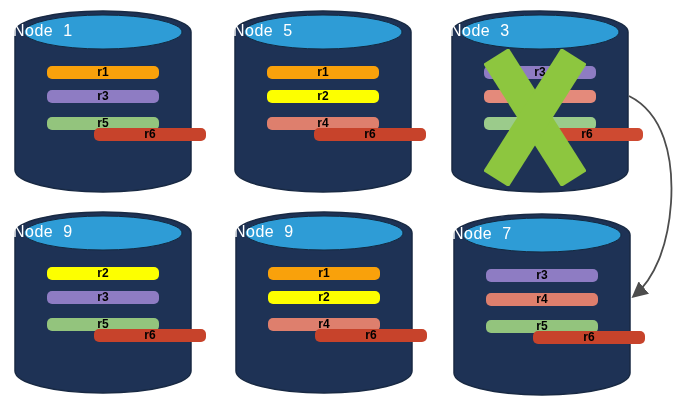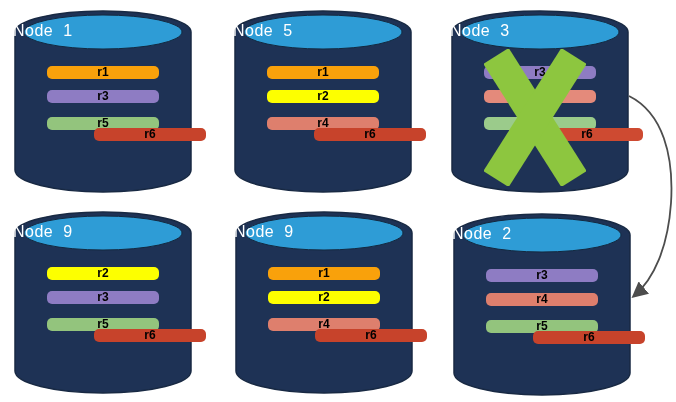--- a/index.html
+++ b/index.html
@@ -137,21 +137,21 @@
     <div class="bar b4" style="background: rgb(199, 67, 43);">
         <span class="bar-label">r6</span>
       </div>
   </div>
 
   <div class="node" style="left:452px;top:211px">
     <svg class="cyl" viewBox="0 0 180 186">
       <path d="M2,24 A88,21 0 0 1 178,24 L178,162 A88,22 0 0 1 2,162 Z" fill="#1E3255"></path>
       <ellipse cx="90" cy="24" rx="79" ry="17" fill="#2E9CD6"></ellipse>
     </svg>
-    <div class="node-title">Node  2</div>
+    <div class="node-title">Node  7</div>
     <div class="bar b1" style="background: rgb(142, 124, 195);">
         <span class="bar-label">r3</span>
       </div>
     <div class="bar b2" style="background: rgb(222, 127, 109);">
         <span class="bar-label">r4</span>
       </div>
     <div class="bar b3" style="background: rgb(147, 196, 125);">
         <span class="bar-label">r5</span>
       </div>
     <div class="bar b4" style="background: rgb(199, 67, 43);">

